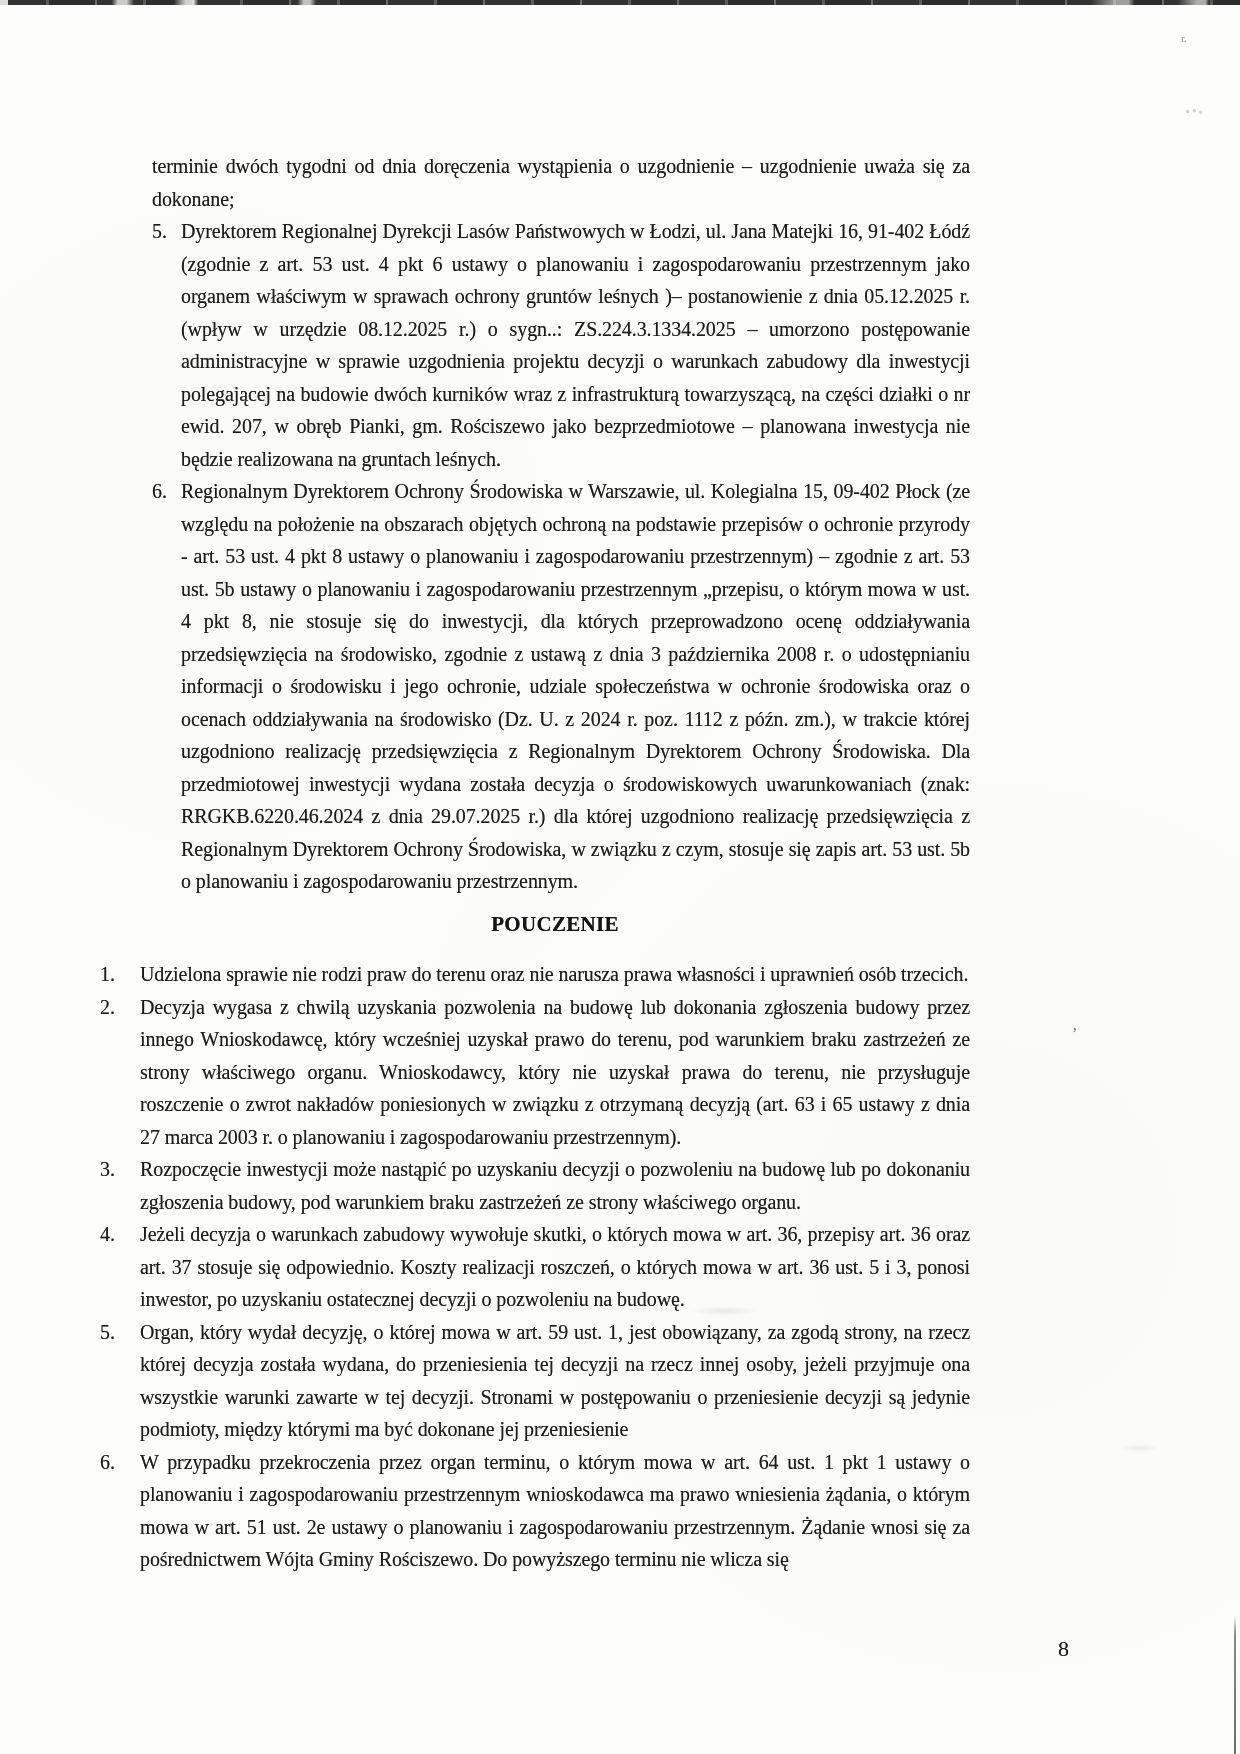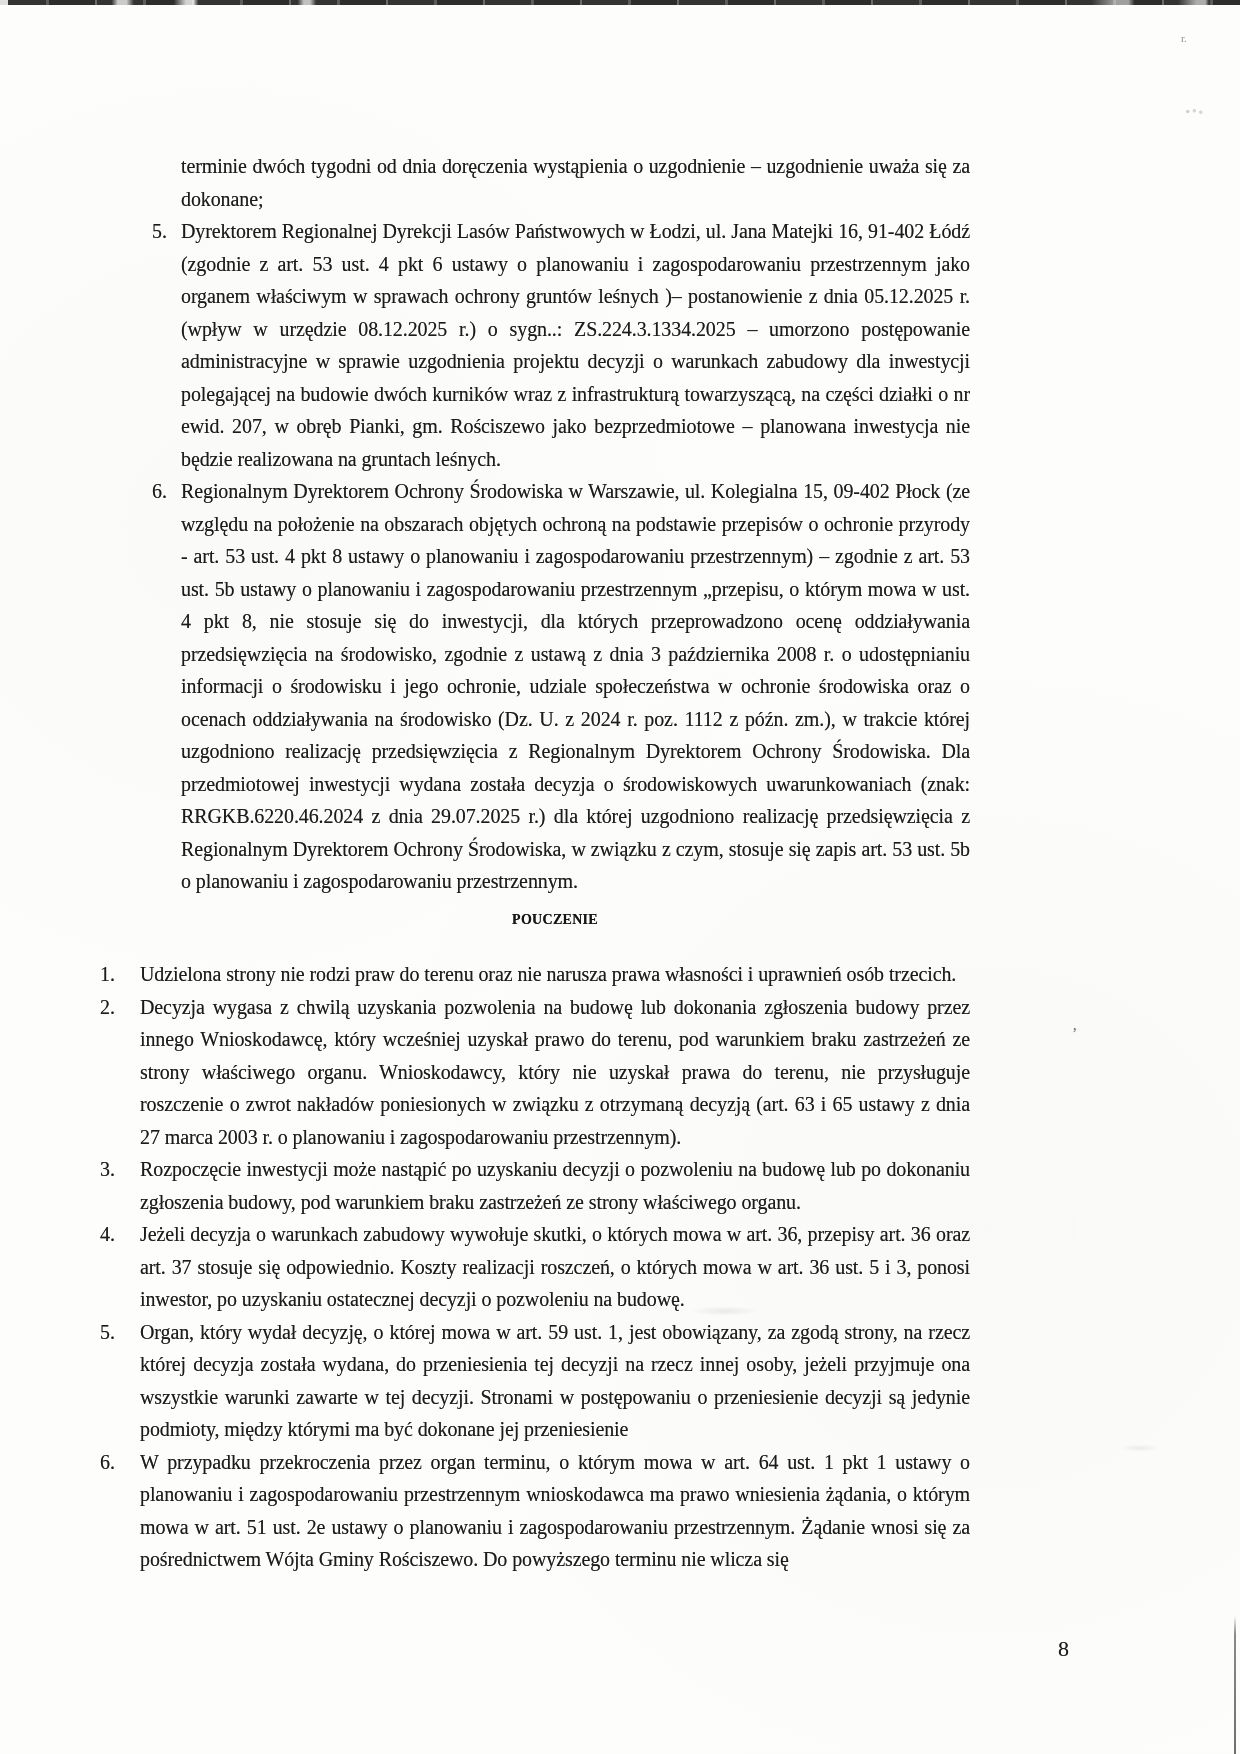--- a/index.html
+++ b/index.html
@@ -26,29 +26,29 @@
         rgba(253,253,252,0.75) 9.5% 10.2%, transparent 10.8% 14%,
         rgba(253,253,252,0.8) 15% 15.6%, transparent 16% 24%,
         rgba(253,253,252,0.7) 24.5% 25%, transparent 25.5% 88%,
         rgba(253,253,252,0.55) 90% 91%, transparent 91.5% 95%,
         rgba(253,253,252,0.6) 96.5% 97.2%, transparent 97.5% 100%),
       repeating-linear-gradient(90deg, #343434 0 46px, #5c5c5c 46px 49px, #2d2d2d 49px 95px, #6b6b6b 95px 97px);
   }
   .text-block { font-size:20px; line-height:32.5px; letter-spacing:-0.1px; }
   .sec-top { position:absolute; top:150px; left:152px; width:818px; }
   .sec-bottom { position:absolute; top:958px; left:100px; width:870px; }
-  .cont { margin-left:29px; text-align:justify; text-shadow:0 0 0.4px rgba(20,20,20,0.55); }
+  .cont { text-align:justify; text-shadow:0 0 0.4px rgba(20,20,20,0.55); }
   .li { display:flex; text-shadow:0 0 0.4px rgba(20,20,20,0.55); }
   .li .num { flex:none; }
   .sec-top .num { width:29px; }
   .sec-bottom .num { width:40px; }
   .li .txt { flex:1; text-align:justify;font-family:Liberation Serif, serif; }
   .heading {
     position:absolute; top:912px; left:140px; width:830px;
-    text-align:center; font-weight:bold; font-size:14px;
+    text-align:center; font-weight:bold; font-size:21px;
     letter-spacing:0.3px; color:#161616;
     text-shadow:0 0 0.5px rgba(10,10,10,0.7);
   }
   .page-number {
     position:absolute; left:1058px; top:1636px;
     font-size:22px; color:#1c1c1c;
     text-shadow:0 0 0.4px rgba(20,20,20,0.5);
   }
   
   .speck { position:absolute; color:#8d8d8d; font-size:11px; line-height:11px; }
@@ -86,21 +86,21 @@
       <span class="num">6.</span>
       <div class="txt">Regionalnym Dyrektorem Ochrony Środowiska w Warszawie, ul. Kolegialna 15, 09-402 Płock (ze względu na położenie na obszarach objętych ochroną na podstawie przepisów o ochronie przyrody - art. 53 ust. 4 pkt 8 ustawy o planowaniu i zagospodarowaniu przestrzennym) – zgodnie z art. 53 ust. 5b ustawy o planowaniu i zagospodarowaniu przestrzennym „przepisu, o którym mowa w ust. 4 pkt 8, nie stosuje się do inwestycji, dla których przeprowadzono ocenę oddziaływania przedsięwzięcia na środowisko, zgodnie z ustawą z dnia 3 października 2008 r. o udostępnianiu informacji o środowisku i jego ochronie, udziale społeczeństwa w ochronie środowiska oraz o ocenach oddziaływania na środowisko (Dz. U. z 2024 r. poz. 1112 z późn. zm.), w trakcie której uzgodniono realizację przedsięwzięcia z Regionalnym Dyrektorem Ochrony Środowiska. Dla przedmiotowej inwestycji wydana została decyzja o środowiskowych uwarunkowaniach (znak: RRGKB.6220.46.2024 z dnia 29.07.2025 r.) dla której uzgodniono realizację przedsięwzięcia z Regionalnym Dyrektorem Ochrony Środowiska, w związku z czym, stosuje się zapis art. 53 ust. 5b o planowaniu i zagospodarowaniu przestrzennym.</div>
     </div>
   </div>
 
   <div class="heading">POUCZENIE</div>
 
   <div class="sec-bottom text-block">
     <div class="li">
       <span class="num">1.</span>
-      <div class="txt">Udzielona strony nie rodzi praw do terenu oraz nie narusza prawa własności i uprawnień osób trzecich.</div>
+      <div class="txt">Udzielona sprawie nie rodzi praw do terenu oraz nie narusza prawa własności i uprawnień osób trzecich.</div>
     </div>
     <div class="li">
       <span class="num">2.</span>
       <div class="txt">Decyzja wygasa z chwilą uzyskania pozwolenia na budowę lub dokonania zgłoszenia budowy przez innego Wnioskodawcę, który wcześniej uzyskał prawo do terenu, pod warunkiem braku zastrzeżeń ze strony właściwego organu. Wnioskodawcy, który nie uzyskał prawa do terenu, nie przysługuje roszczenie o zwrot nakładów poniesionych w związku z otrzymaną decyzją (art. 63 i 65 ustawy z dnia 27 marca 2003 r. o planowaniu i zagospodarowaniu przestrzennym).</div>
     </div>
     <div class="li">
       <span class="num">3.</span>
       <div class="txt">Rozpoczęcie inwestycji może nastąpić po uzyskaniu decyzji o pozwoleniu na budowę lub po dokonaniu zgłoszenia budowy, pod warunkiem braku zastrzeżeń ze strony właściwego organu.</div>
     </div>
     <div class="li">

